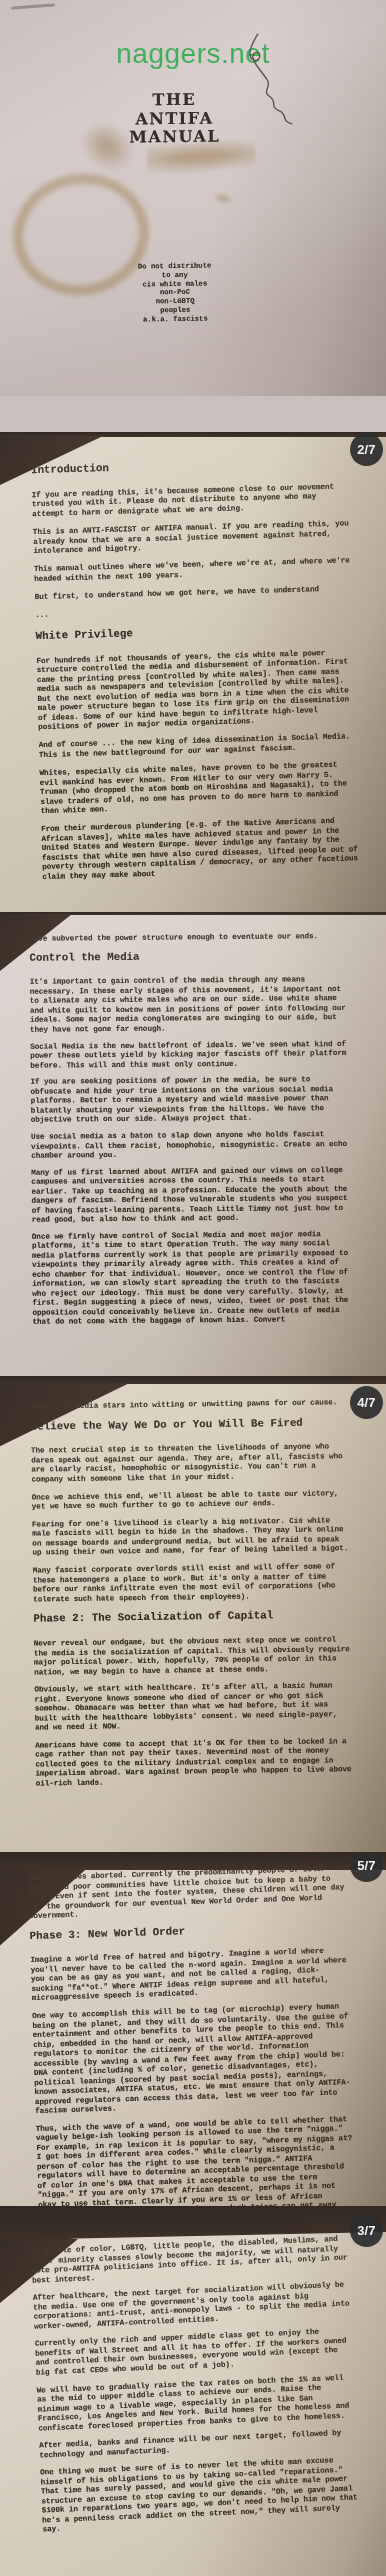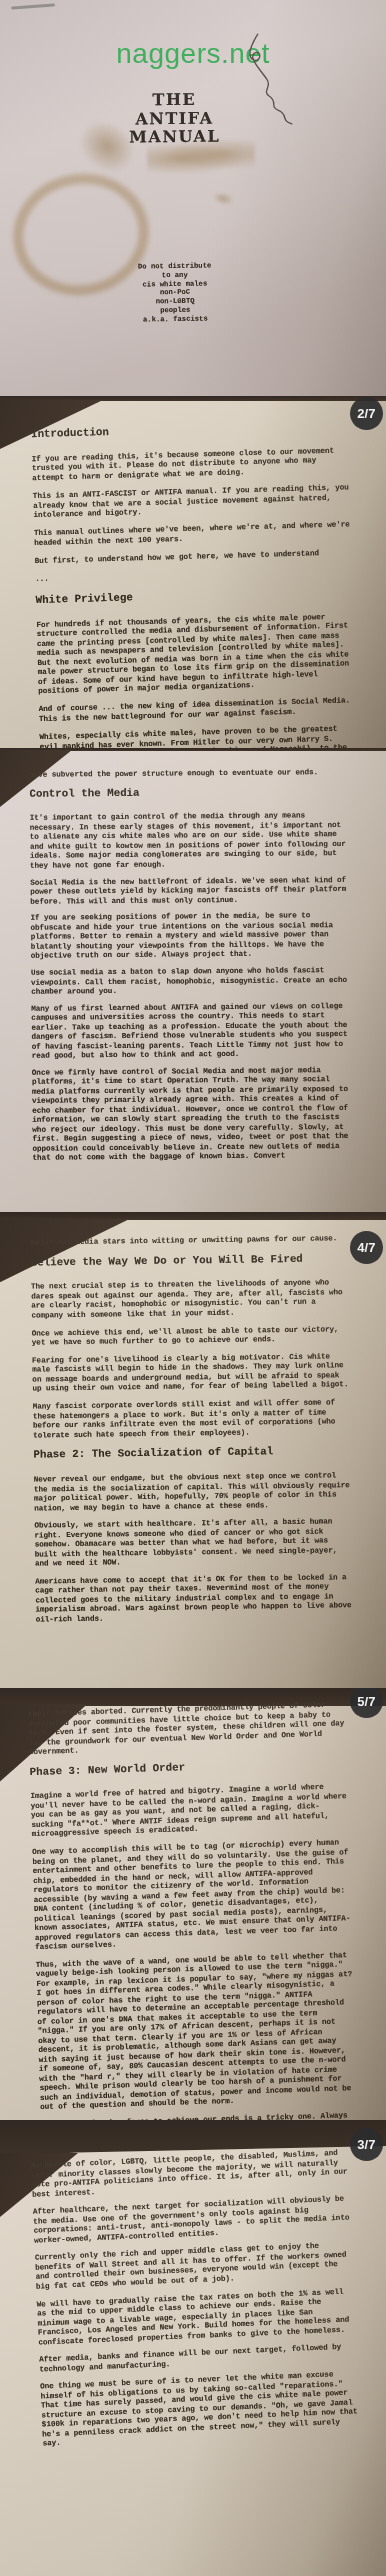--- a/index.html
+++ b/index.html
@@ -47,24 +47,24 @@
   .stain-dot{
     left:212px;top:192px;width:21.6px;height:13.4px;filter:blur(1px);transform:rotate(15deg);
     background:radial-gradient(ellipse, rgba(140,104,50,.40), rgba(140,104,50,0) 70%);
   }
   .cover-note{
     position:absolute;top:262px;left:0;width:350px;text-align:center;
     font-size:7.2px;line-height:8.8px;font-weight:700;color:#33281e;
     transform:rotate(-.8deg);text-shadow:0 0 0.5px rgba(51,40,30,.45);
   }
   
-  .p2{height:352px;background:linear-gradient(115deg,#ded5c6 0%,#d8cebd 45%,#c9bdaa 75%,#b2a490 100%);}
+  .p2{height:480px;background:linear-gradient(115deg,#ded5c6 0%,#d8cebd 45%,#c9bdaa 75%,#b2a490 100%);margin-top:36px;}
   .p3{height:464px;background:linear-gradient(110deg,#dcd2cf 0%,#d8cdc4 40%,#cfc4b6 80%,#c2b5a5 100%);}
   .p4{height:476px;background:linear-gradient(112deg,#dcd2c2 0%,#d7ccba 50%,#c7baa6 85%,#b5a791 100%);}
-  .p5{height:432px;background:linear-gradient(108deg,#ded4c6 0%,#d9cebf 45%,#cabdab 80%,#b4a692 100%);}
+  .p5{height:354px;background:linear-gradient(108deg,#ded4c6 0%,#d9cebf 45%,#cabdab 80%,#b4a692 100%);}
   .p6{height:468px;background:linear-gradient(112deg,#e0d6c8 0%,#dbd1c1 50%,#ccc0ae 85%,#b7a995 100%);}
 
   .edge-strip{position:absolute;top:0;left:0;width:100%;background:linear-gradient(180deg,#191009,#2b1d12);}
   .s2{height:5.2px;}
   .s3{height:3.1px;}
   .s4{height:8.2px;}
   .s5{height:17.5px;}
   .s6{height:37px;clip-path:polygon(0 0,100% 0,100% 70%,20% 88%,0 100%);}
   .edge-wedge{position:absolute;left:0;background:linear-gradient(135deg,#241810,#37271a);clip-path:polygon(0 0,100% 0,0 100%);}
   .w2{top:4.1px;width:103px;height:49px;}
@@ -72,21 +72,21 @@
   .w4{top:7.2px;width:129px;height:63px;}
   .w5{top:15.5px;width:88px;height:78px;}
   .w6{top:33px;width:78px;height:64px;}
 
   .badge{
     position:absolute;right:3.1px;width:33px;height:33px;border-radius:50%;
     background:rgba(44,44,46,.92);color:#f2f2f2;
     font-family:"Liberation Sans",sans-serif;font-size:13px;font-weight:700;
     display:flex;align-items:center;justify-content:center;z-index:5;
   }
-  .b2{top:1px;} .b4{top:19px;} .b5{top:-3.1px;} .b6{top:8.2px;}
+  .b2{top:1px;} .b4{top:10px;} .b5{top:-3.1px;} .b6{top:8.2px;}
 
   .page-body{
     position:relative;width:319px;color:#30261a;font-weight:700;
     font-size:7.7px;line-height:9.5px;letter-spacing:-0.1px;
     text-shadow:0 0 0.5px rgba(48,38,26,.40);transform-origin:0 0;
   }
   .page-body p{margin:0 0 8.2px 0;}
   .page-body h2{
     font-size:10.8px;line-height:13.4px;margin:0 0 13.4px 0;color:#2b2115;
     font-family:"Liberation Mono",monospace;letter-spacing:0;

